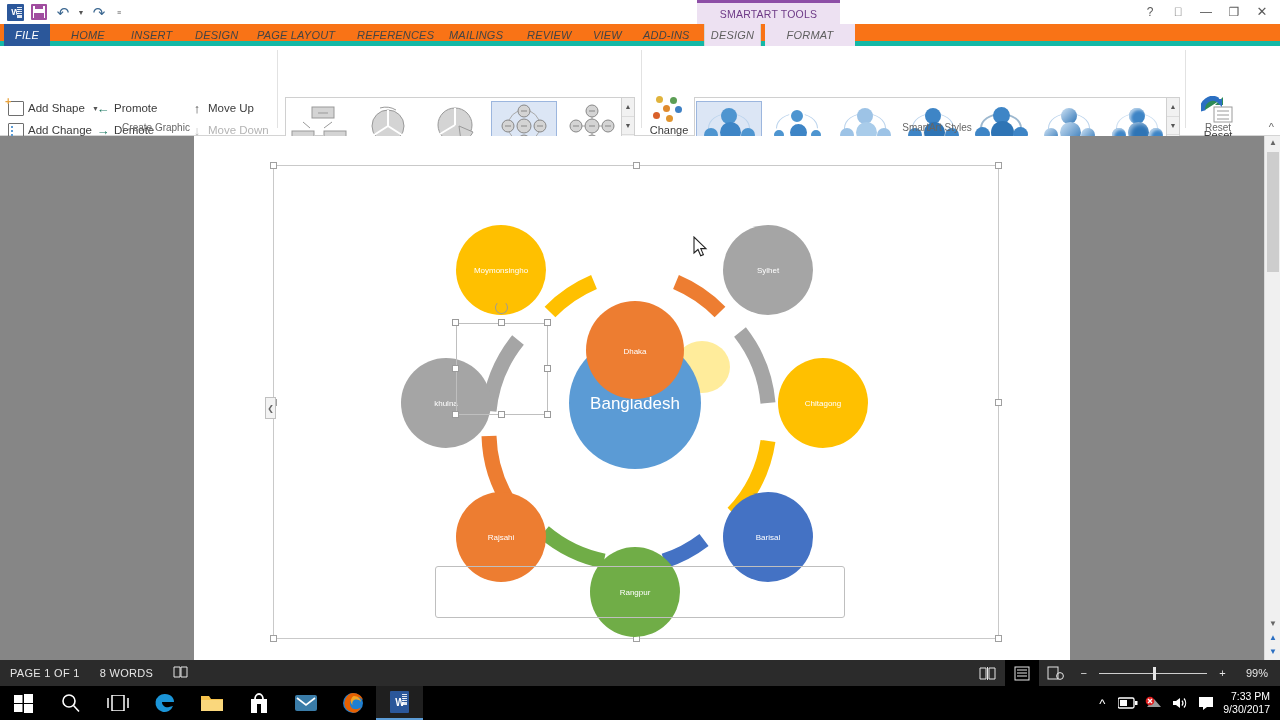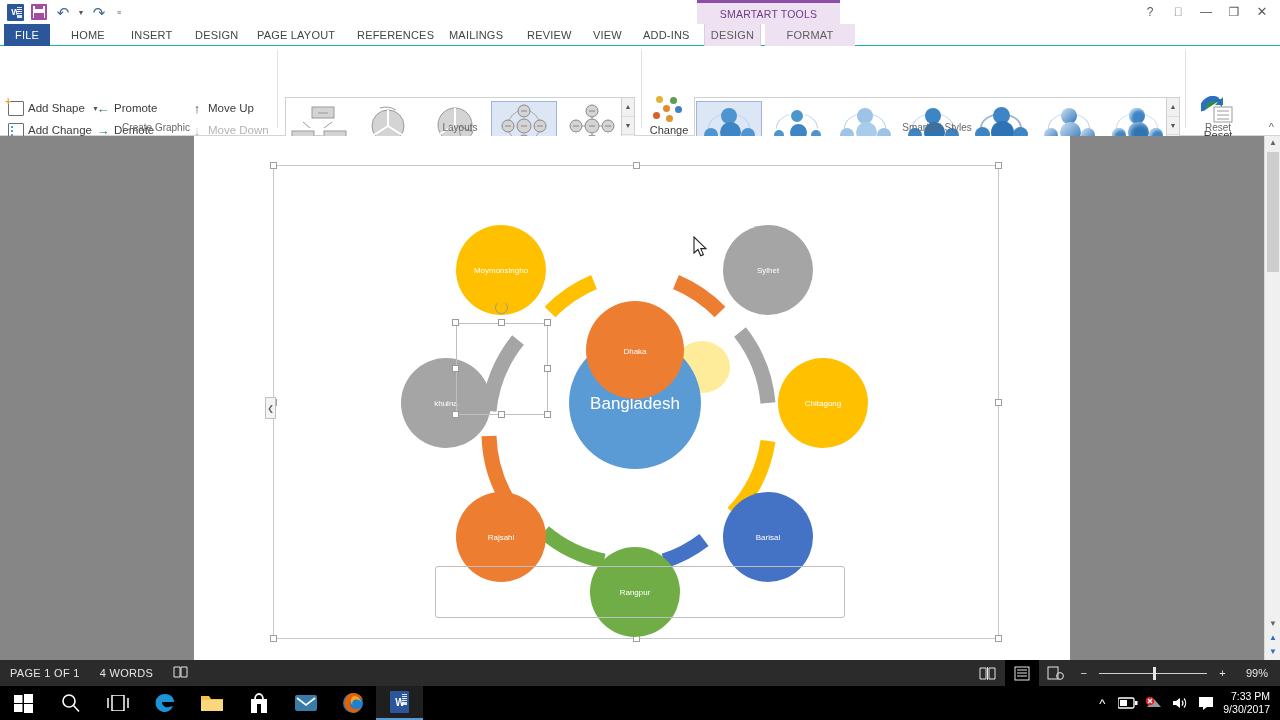--- a/index.html
+++ b/index.html
@@ -55,21 +55,21 @@
   .avatar-ic {
     position: absolute; right: 6px; top: 24px; width: 22px; height: 18px;
     background: #D8D8D8; border-radius: 2px;
   }
   .avatar-ic::before { content:""; position:absolute; left:7px; top:2px; width:8px;height:8px;border-radius:50%;background:#fff; }
   .avatar-ic::after { content:""; position:absolute; left:3px; bottom:0; width:16px;height:7px;border-radius:8px 8px 0 0;background:#fff; }
 
   
   .tabstrip {
     position: absolute; left: 0; top: 24px; width: 1280px; height: 22px;
-    background: #ffffff; border-bottom: 1px solid #14b8a6;
+    background: #f97316; border-bottom: 5px solid #14b8a6; font-style: italic;
   }
   .tab {
     position: absolute; top: 0; height: 22px; padding: 0 9px;
     display: flex; align-items: center; font-size: 11px; color: #444;
     letter-spacing: .2px;
   }
   .tab.file { background: #2B579A; color: #fff; left: 4px; width: 46px; justify-content: center; }
   .tab.active-sa {
     background: #fff; color: #8D4EA6;
     border-left: 1px solid #D4D4D4; border-right: 1px solid #D4D4D4;
@@ -373,21 +373,20 @@
           <circle cx="46" cy="22" r="6" fill="#D4D4D4" stroke="#888"></circle>
             <line x1="43" y1="22" x2="49" y2="22" stroke="#888"></line>
         </svg>
       </div>
       <div class="gal-scroll">
         <div class="gal-sb">▲</div>
         <div class="gal-sb">▼</div>
         <div class="gal-sb" style="border:none">▼̲</div>
       </div>
     </div>
-    <div class="grp-label" style="left:285px;width:350px">Layouts</div>
     <div class="grp-sep" style="left:641px"></div>
 
     <div class="chg-colors">
       <div class="cc-dots">
         <span class="cc-dot" style="left:3px;top:0;background:#E0B33C"></span>
         <span class="cc-dot" style="left:17px;top:1px;background:#5C9E55"></span>
         <span class="cc-dot" style="left:10px;top:9px;background:#E08A2E"></span>
         <span class="cc-dot" style="left:22px;top:10px;background:#3E80C4"></span>
         <span class="cc-dot" style="left:0px;top:16px;background:#D9602A"></span>
         <span class="cc-dot" style="left:13px;top:19px;background:#E0942E"></span>
@@ -579,21 +578,21 @@
       <div style="position:absolute;left:2px;top:2px;width:12px;height:11px;color:#666;font-size:8px;text-align:center">▲</div>
       <div style="position:absolute;left:2px;top:16px;width:12px;height:120px;background:#CDCDCD"></div>
       <div style="position:absolute;left:2px;bottom:30px;width:12px;height:11px;color:#666;font-size:8px;text-align:center">▼</div>
       <div style="position:absolute;left:2px;bottom:16px;width:12px;height:11px;color:#2B6FC2;font-size:8px;text-align:center">▲</div>
       <div style="position:absolute;left:2px;bottom:2px;width:12px;height:11px;color:#2B6FC2;font-size:8px;text-align:center">▼</div>
     </div>
   </div>
 
   <div class="statusbar">
     <div class="sb-item">PAGE 1 OF 1</div>
-    <div class="sb-item">4 WORDS</div>
+    <div class="sb-item">8 WORDS</div>
     <div class="sb-item">
       <svg width="16" height="14" viewBox="0 0 16 14">
           <path d="M1 2 L7 2 L7 12 L1 12 Z" fill="none" stroke="#E6E6E6"></path>
           <path d="M8 2 L14 2 L14 12 L8 12 Z" fill="none" stroke="#E6E6E6"></path>
         </svg>
     </div>
     <div class="sb-right">
       <div class="view-btn">
         <svg width="17" height="15" viewBox="0 0 17 15">
             <path d="M1 2 L7 2 L7 13 L1 13 Z M10 2 L16 2 L16 13 L10 13 Z" fill="none" stroke="#E6E6E6"></path>

